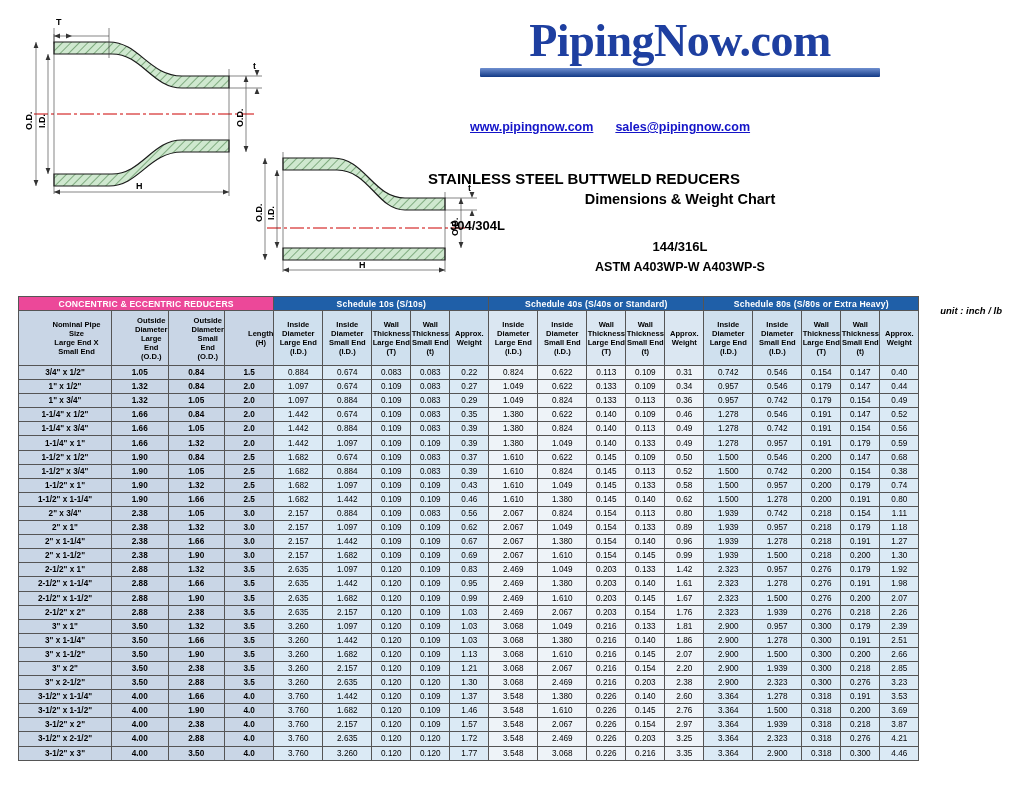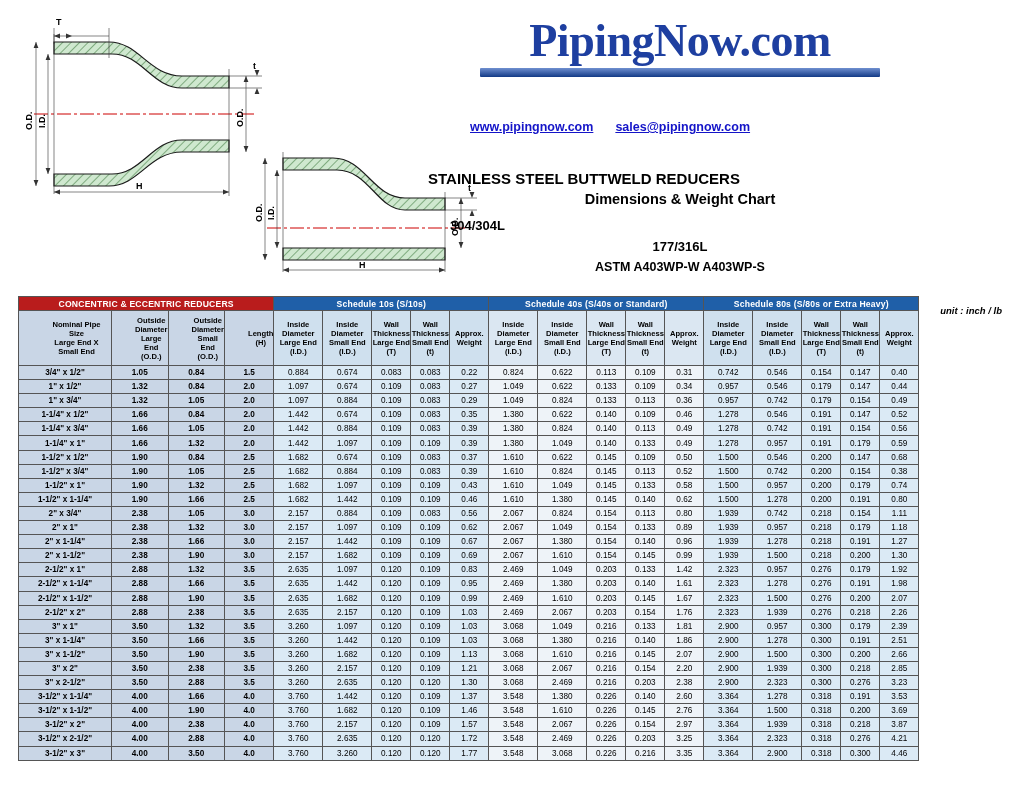--- a/index.html
+++ b/index.html
@@ -21,21 +21,21 @@
   .unit{position:absolute;right:22px;top:281px;font-size:9.5px;font-style:italic;font-weight:bold;margin-top:24px;}
 
   
   .draw{position:absolute;}
   .dim-txt{font-size:9px;font-family:"Liberation Sans",sans-serif;}
 
   
   table.chart{position:absolute;left:18px;top:296px;border-collapse:collapse;font-size:8.2px;}
   table.chart td,table.chart th{border:1px solid #555;padding:0;text-align:center;vertical-align:middle;}
   .grp{font-weight:bold;font-size:8.6px;color:#ffffff;background:#1f5fa8;height:13px;letter-spacing:.2px;}
-  .grp.dark{background:#b91c1c;}
+  .grp.dark{background:#ec4899;}
   .hdr{background:#c9d6e6;font-weight:bold;font-size:7.6px;line-height:9px;height:54px;}
   .row td{height:13.1px;}
   .c-size{background:#c9d6e6;font-weight:bold;font-size:8.2px;width:92px;}
   .c-od{background:#c9d6e6;font-weight:bold;width:48px;}
   .c-len{background:#c9d6e6;font-weight:bold;width:38px;}
   .c-s10{background:#dbeaf5;width:48px;}
   .c-s10w{background:#dbeaf5;width:38px;}
   .c-s40{background:#eef3f8;width:48px;}
   .c-s40w{background:#eef3f8;width:38px;}
   .c-s80{background:#dbeaf5;width:48px;}
@@ -144,21 +144,21 @@
     <div class="brand-bar"></div>
   </div>
 
   <div class="links">
     <a href="#">www.pipingnow.com</a><span class="gap"></span><a href="#">sales@pipingnow.com</a>
   </div>
 
   <div class="title1">STAINLESS STEEL BUTTWELD REDUCERS</div>
   <div class="title2">Dimensions &amp; Weight Chart</div>
   <div class="title3">304/304L</div>
-  <div class="title4">177/316L</div>
+  <div class="title4">144/316L</div>
   <div class="title5">ASTM A403WP-W  A403WP-S</div>
   <div class="unit">unit : inch / lb</div>
 
   <table class="chart">
     <thead>
       <tr>
         <th class="grp dark" colspan="4">CONCENTRIC &amp; ECCENTRIC REDUCERS</th>
         <th class="grp" colspan="5">Schedule 10s    (S/10s)</th>
         <th class="grp" colspan="5">Schedule 40s    (S/40s or Standard)</th>
         <th class="grp" colspan="5">Schedule 80s    (S/80s or Extra Heavy)</th>

